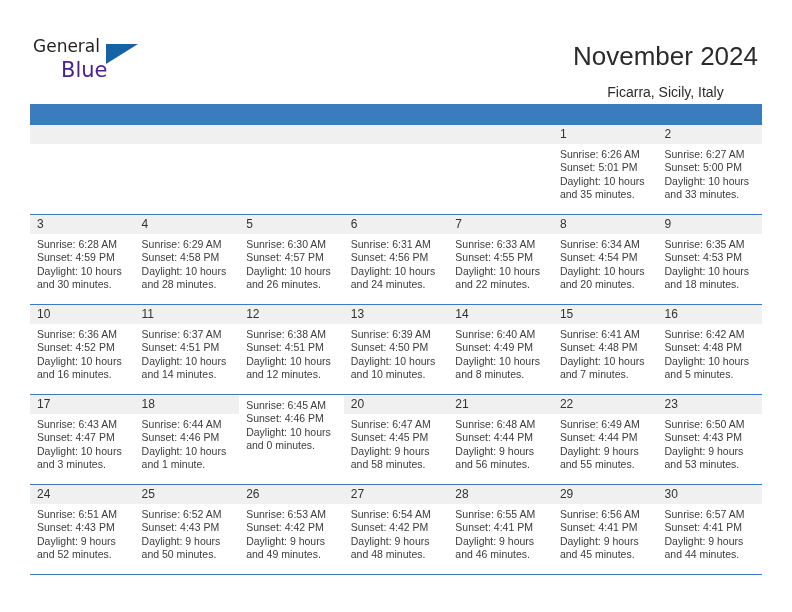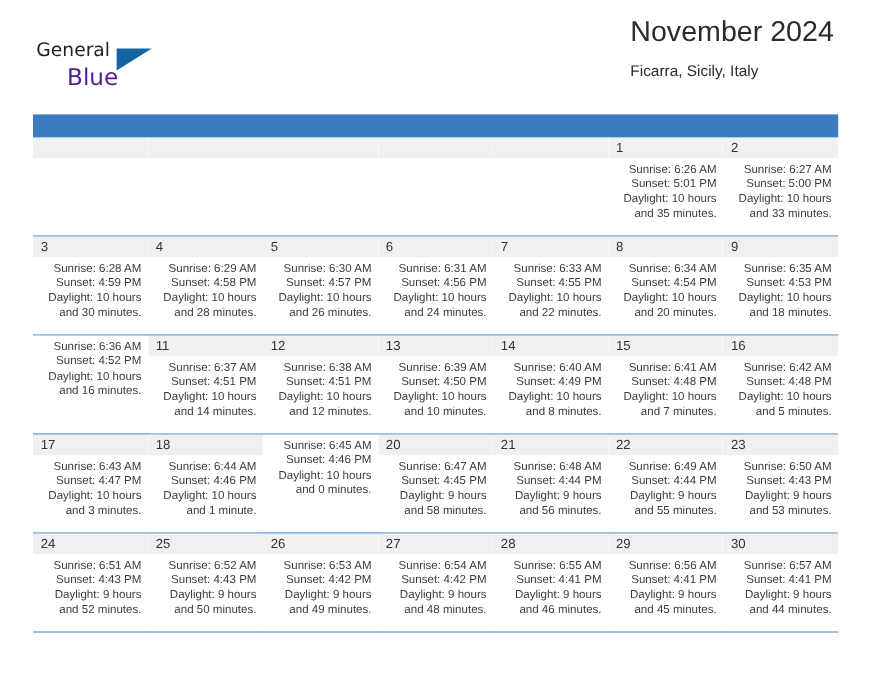--- a/index.html
+++ b/index.html
@@ -60,22 +60,22 @@
     left: 73px;
     top: 8px;
     width: 0;
     height: 0;
     border-left: 32px solid #1464a5;
     border-bottom: 20px solid transparent;
   }
   .title-block {
     position: absolute;
     right: 34px;
-    top: 12px;
-    text-align: left;
+    top: 40px;
+    text-align: center;
   }
   .cal-title {
     font-size: 26px;
     font-weight: 400;
     color: #2b2b2b;
     line-height: 32px;
     white-space: nowrap;
     font-family: "Liberation Sans", sans-serif;
   }
   .cal-subtitle {
@@ -141,21 +141,20 @@
     font-size: 12px;
     line-height: 19px;
     color: #333333;
     padding-left: 7px;
   }
   .day-body {
     padding: 4px 6px 4px 7px;
     background: #ffffff;
     height: 70px;
     box-sizing: border-box;
-    text-align: right;
   }
   .day-cell.empty .day-body {
     background: #ffffff;
   }
   .info-line {
     font-size: 10.5px;
     line-height: 13.4px;
     color: #3c3c3c;
     white-space: nowrap;
     font-family: "Liberation Sans", sans-serif;
@@ -311,20 +310,23 @@
             </div>
             <div class="day-body">
               <div class="info-line">Sunrise: 6:35 AM</div>
               <div class="info-line">Sunset: 4:53 PM</div>
               <div class="info-line wrap">Daylight: 10 hours and 18 minutes.</div>
             </div>
           </div>
         </div>
         <div class="week-row">
           <div class="day-cell">
+            <div class="day-number-band">
+              <div class="day-number">10</div>
+            </div>
             <div class="day-body">
               <div class="info-line">Sunrise: 6:36 AM</div>
               <div class="info-line">Sunset: 4:52 PM</div>
               <div class="info-line wrap">Daylight: 10 hours and 16 minutes.</div>
             </div>
           </div>
           <div class="day-cell">
             <div class="day-number-band">
               <div class="day-number">11</div>
             </div>

